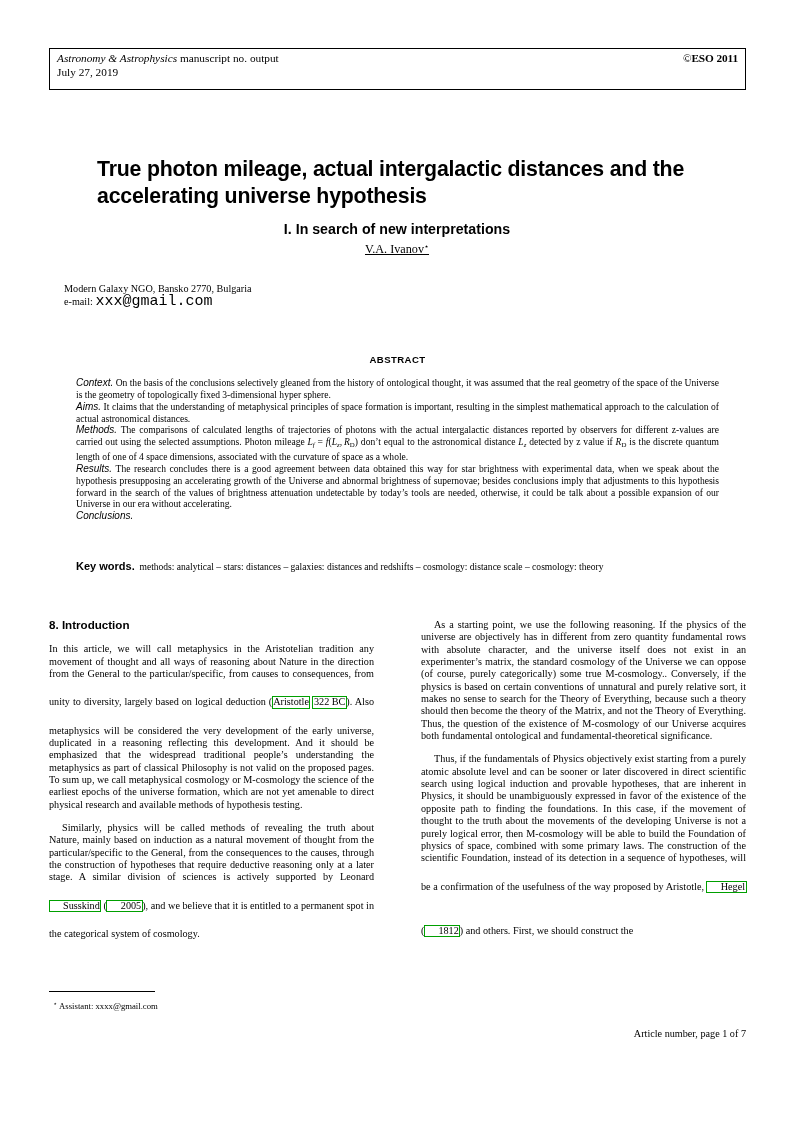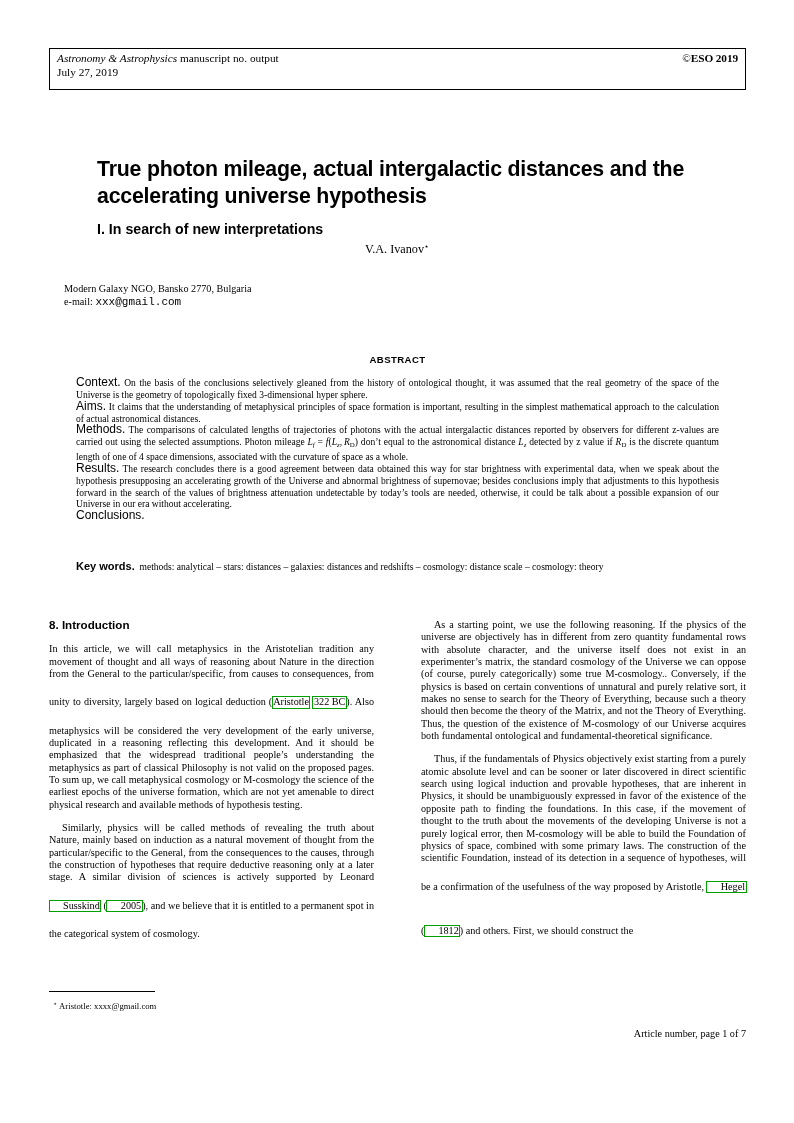--- a/index.html
+++ b/index.html
@@ -60,45 +60,47 @@
     font-weight: bold;
     font-size: 21.3px;
     line-height: 27px;
     letter-spacing: -0.2px;
   }
   .subtitle {
     position: absolute;
     left: 97px;
     top: 208px;
     width: 600px;
+    text-align: center;
     font-family: "Liberation Sans", "DejaVu Sans", sans-serif;
     font-weight: bold;
     font-size: 14.2px;
     line-height: 19px;
   }
   .authors {
     position: absolute;
     left: 97px;
     top: 242px;
     width: 600px;
     text-align: center;
     font-size: 12.2px;
+    text-decoration: underline;
   }
   .authors sup { font-size: 8px; vertical-align: 0.45em; }
 
   
   .affil {
     position: absolute;
     left: 64px;
     top: 283px;
     width: 640px;
     font-size: 10.2px;
     line-height: 12.6px;
   }
-  .mono { font-family: "Liberation Mono", "DejaVu Sans Mono", monospace; font-size: 11px; }
+  .mono { font-family: "Liberation Mono", "DejaVu Sans Mono", monospace; font-size: 15px; }
   .received {
     position: absolute;
     left: 76px;
     top: 318px;
     width: 640px;
     font-size: 10.2px;
   }
 
   
   .abstract-head {
@@ -117,21 +119,22 @@
     left: 76px;
     top: 377px;
     width: 643px;
     font-size: 9.55px;
     line-height: 11.85px;
     text-align: justify;
   }
   .abstract-body p { margin: 0; }
   .ab-label {
     font-family: "Liberation Sans", "DejaVu Sans", sans-serif;
-    font-size: 12px;
+    font-style: italic;
+    font-size: 10px;
   }
   .keywords {
     position: absolute;
     left: 76px;
     top: 561px;
     width: 643px;
     font-size: 9.55px;
     line-height: 11.85px;
     text-align: justify;
   }
@@ -209,21 +212,21 @@
 </style>
 </head>
 <body>
 
 <div class="page">
 
   <div class="header-box">
     <div class="header-inner">
       <span class="header-journal">Astronomy &amp; Astrophysics</span><span> manuscript no. output</span><br>
       <span>July 27, 2019</span>
-      <span class="header-eso"><span class="copy-glyph">©</span><span>ESO 2019</span></span>
+      <span class="header-eso"><span class="copy-glyph">©</span><span>ESO 2011</span></span>
     </div>
   </div>
 
   <h1 class="title">True photon mileage, actual intergalactic distances and the accelerating universe hypothesis</h1>
   <h2 class="subtitle">I. In search of new interpretations</h2>
   <div class="authors"><span>V.A. Ivanov</span><sup>⋆</sup></div>
 
   <div class="affil">
     <div>Modern Galaxy NGO, Bansko 2770, Bulgaria</div>
     <div><span>e-mail: </span><span class="mono">xxx@gmail.com</span></div>
@@ -245,17 +248,17 @@
     <p class="noindent">In this article, we will call metaphysics in the Aristotelian tradition any movement of thought and all ways of reasoning about Nature in the direction from the General to the particular/specific, from causes to consequences, from unity to diversity, largely based on logical deduction (<span class="cite">Aristotle</span> <span class="cite">322 BC</span>). Also metaphysics will be considered the very development of the early universe, duplicated in a reasoning reflecting this development. And it should be emphasized that the widespread traditional people’s understanding the metaphysics as part of classical Philosophy is not valid on the proposed pages. To sum up, we call metaphysical cosmology or M-cosmology the science of the earliest epochs of the universe formation, which are not yet amenable to direct physical research and available methods of hypothesis testing.</p>
     <p>Similarly, physics will be called methods of revealing the truth about Nature, mainly based on induction as a natural movement of thought from the particular/specific to the General, from the consequences to the causes, through the construction of hypotheses that require deductive reasoning only at a later stage. A similar division of sciences is actively supported by Leonard <span class="cite">Susskind</span> (<span class="cite">2005</span>), and we believe that it is entitled to a permanent spot in the categorical system of cosmology.</p>
   </div>
 
   <div class="col col-right">
     <p>As a starting point, we use the following reasoning. If the physics of the universe are objectively has in different from zero quantity fundamental rows with absolute character, and the universe itself does not exist in an experimenter’s matrix, the standard cosmology of the Universe we can oppose (of course, purely categorically) some true M-cosmology.. Conversely, if the physics is based on certain conventions of unnatural and purely relative sort, it makes no sense to search for the Theory of Everything, because such a theory should then become the theory of the Matrix, and not the Theory of Everything. Thus, the question of the existence of M-cosmology of our Universe acquires both fundamental ontological and fundamental-theoretical significance.</p>
     <p>Thus, if the fundamentals of Physics objectively exist starting from a purely atomic absolute level and can be sooner or later discovered in direct scientific search using logical induction and provable hypotheses, that are inherent in Physics, it should be unambiguously expressed in favor of the existence of the opposite path to finding the foundations. In this case, if the movement of thought to the truth about the movements of the developing Universe is not a purely logical error, then M-cosmology will be able to build the Foundation of physics of space, combined with some primary laws. The construction of the scientific Foundation, instead of its detection in a sequence of hypotheses, will be a confirmation of the usefulness of the way proposed by Aristotle, <span class="cite">Hegel</span> (<span class="cite">1812</span>) and others. First, we should construct the</p>
   </div>
 
   <div class="fn-rule"></div>
-  <div class="footnote"><sup>⋆</sup><span> Aristotle: xxxx@gmail.com</span></div>
+  <div class="footnote"><sup>⋆</sup><span> Assistant: xxxx@gmail.com</span></div>
 
   <div class="page-footer">Article number, page 1 of 7</div>
 
 </div>
 
 </body></html>

